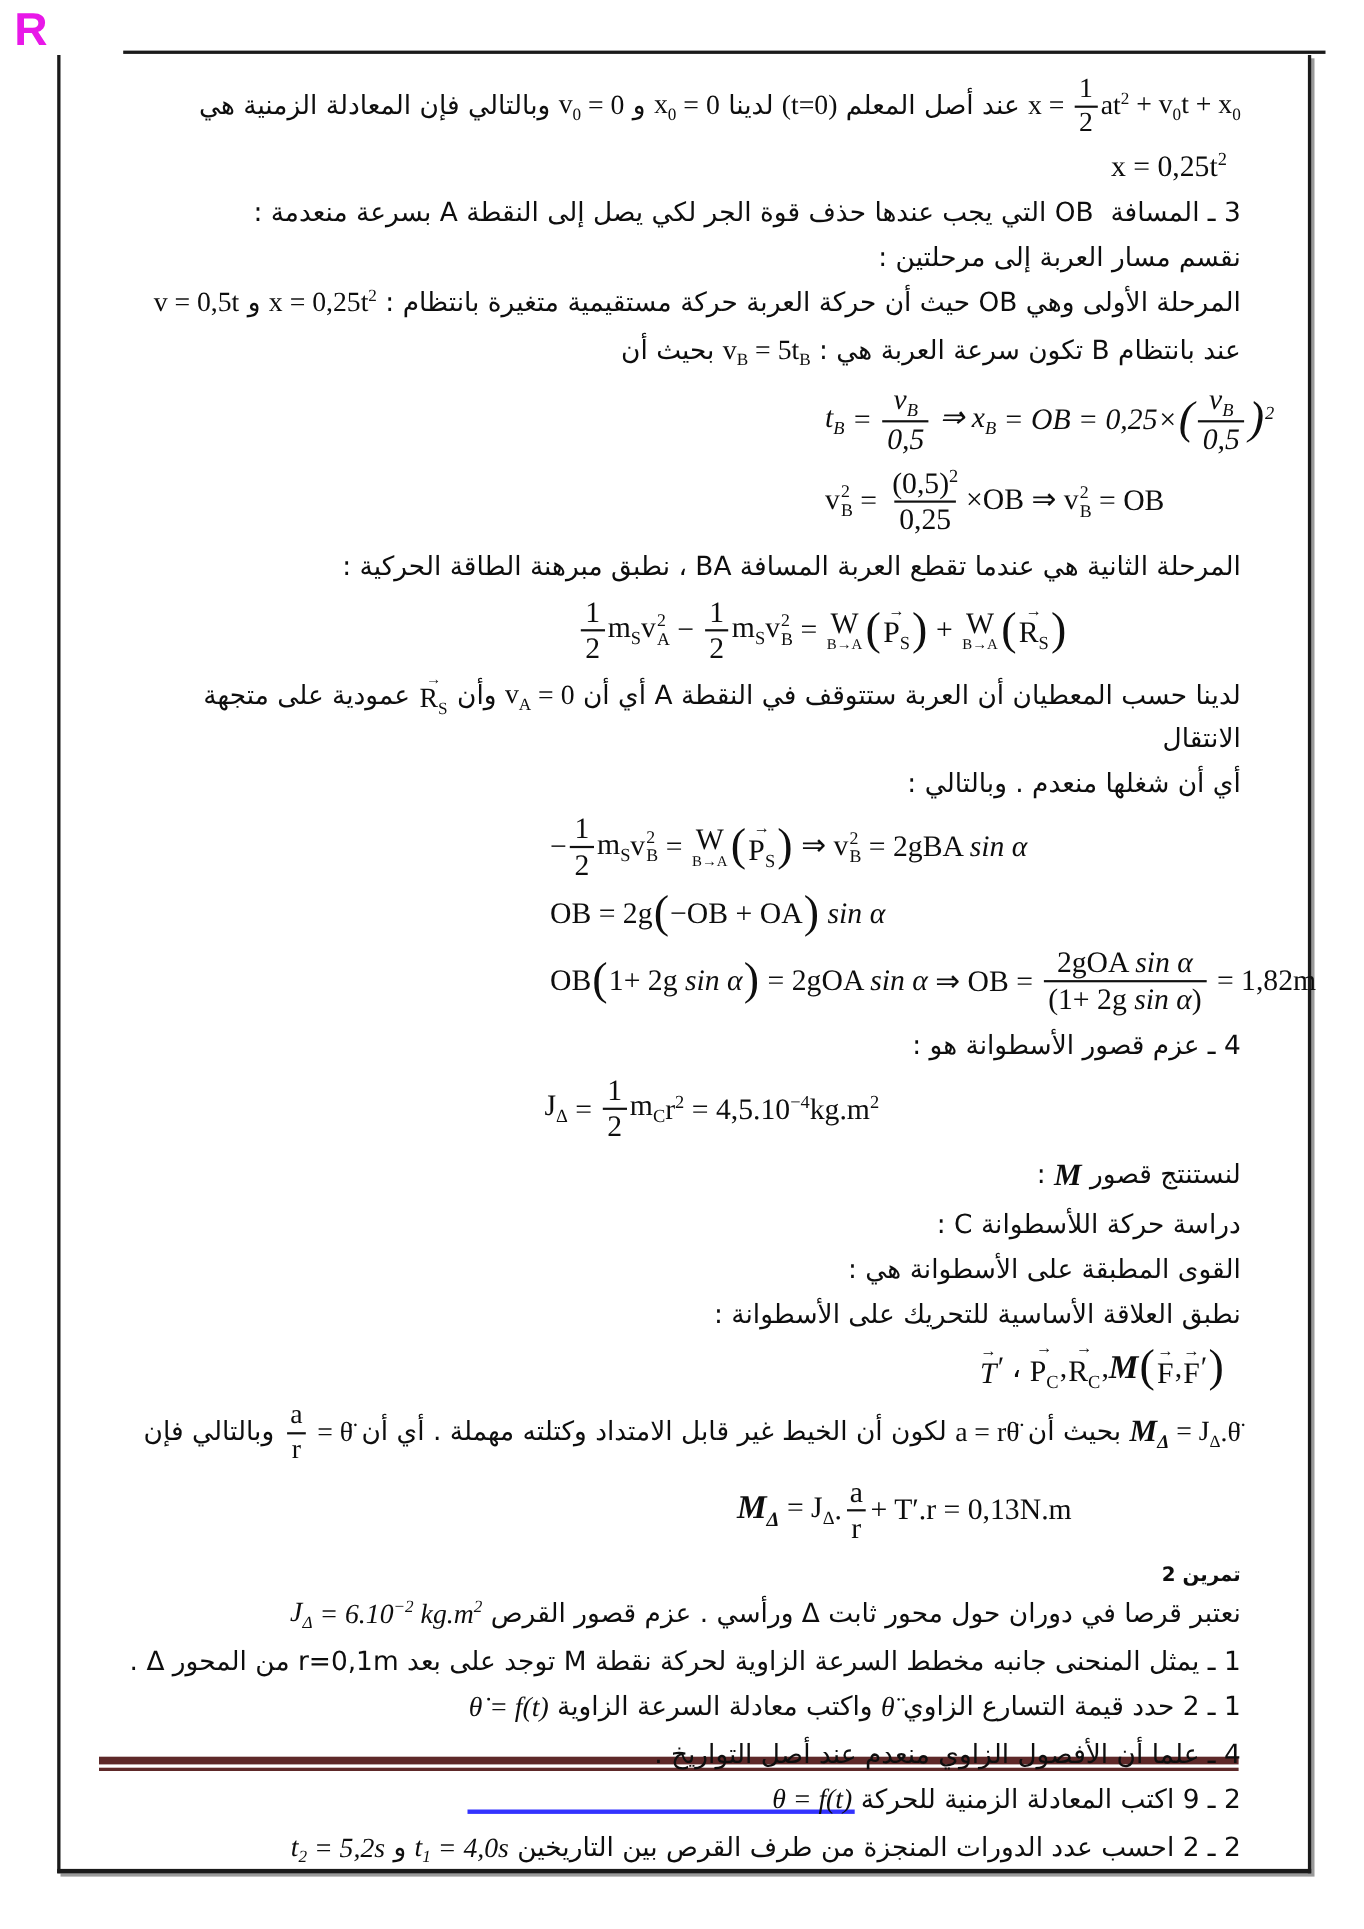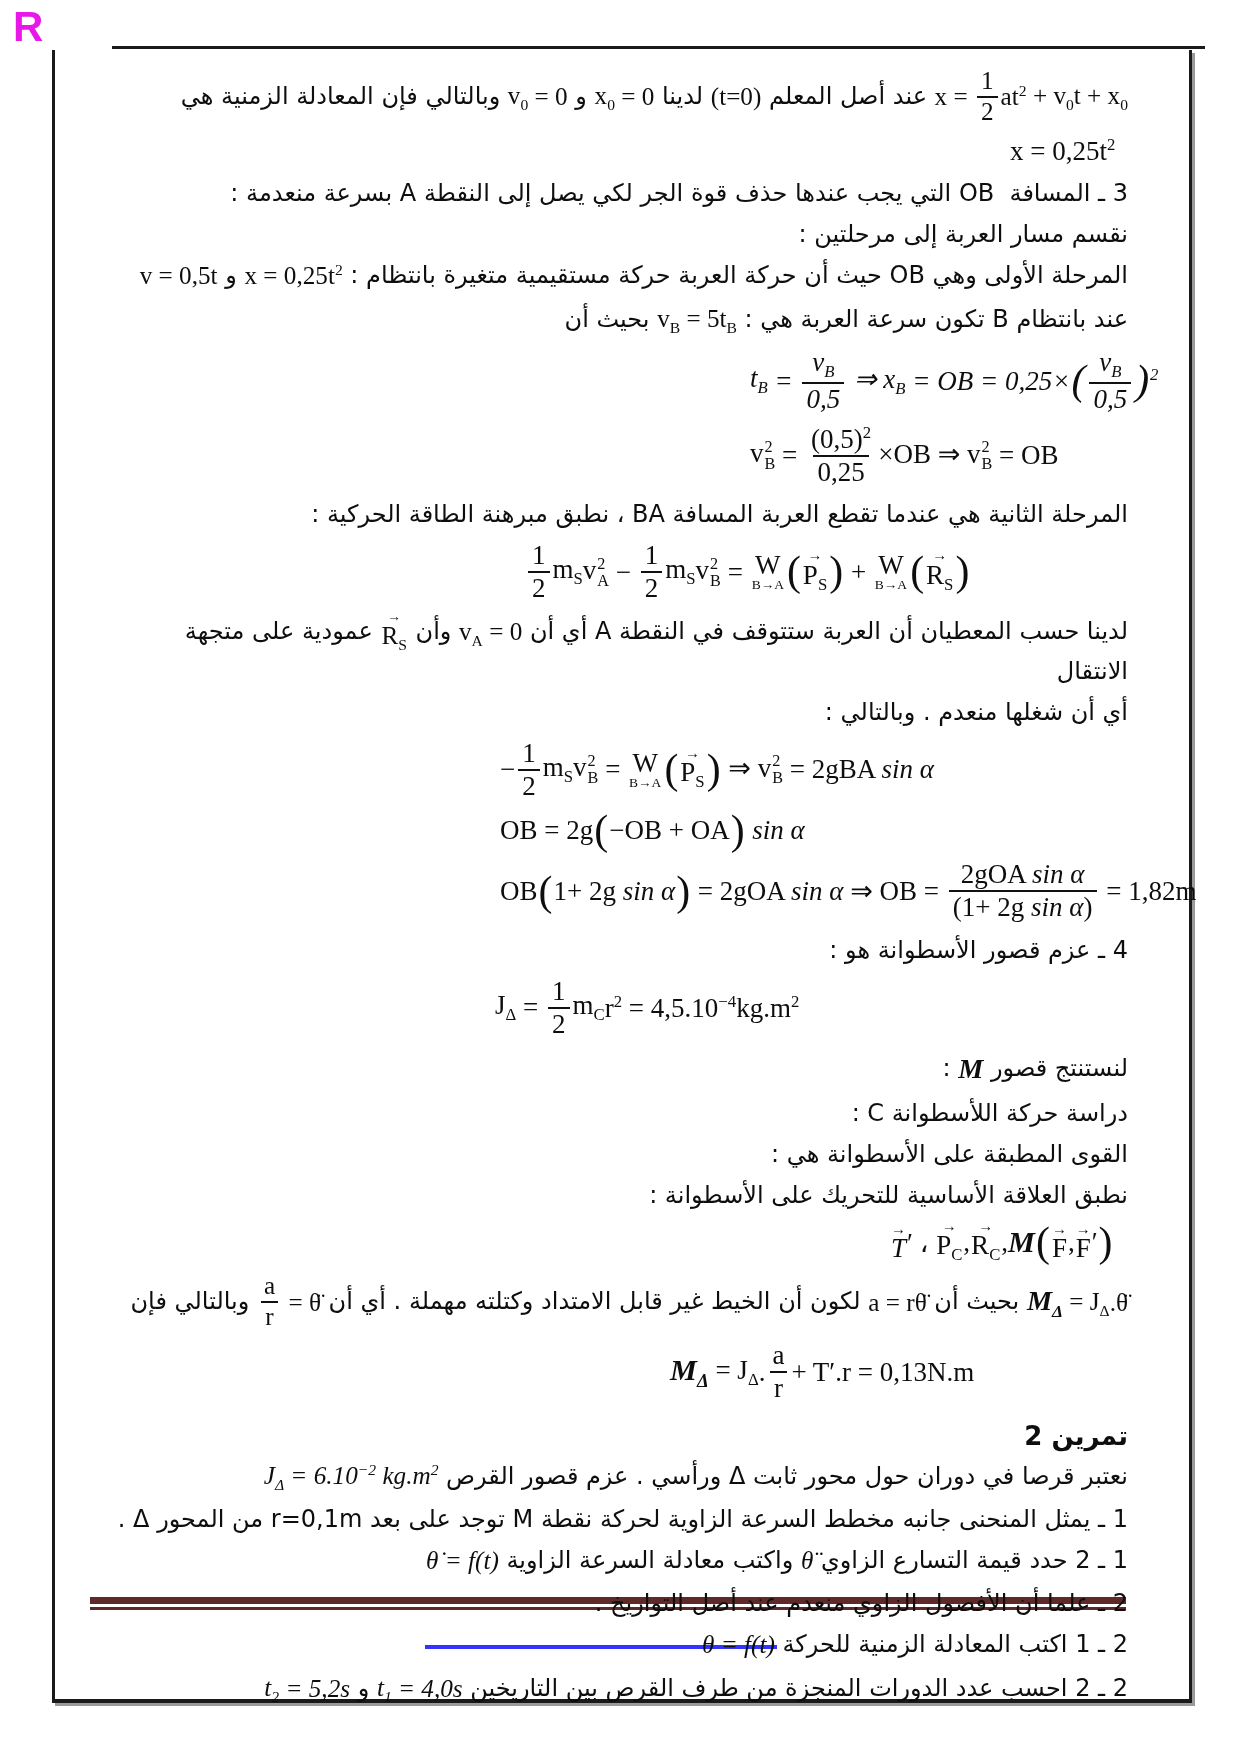--- a/index.html
+++ b/index.html
@@ -13,21 +13,21 @@
   .page-frame{position:absolute;left:52px;top:50px;width:1134px;height:1649px;
         border-left:3px solid #1a1a1a;border-right:3px solid #1a1a1a;border-bottom:4px solid #1a1a1a;
         box-shadow:3px 3px 0 #9a9a9a;}
   .rule-maroon{position:absolute;left:90px;top:1597px;width:1036px;height:3px;
         border-top:7px solid #5e2929;border-bottom:3px solid #5e2929;background:transparent;}
   .rule-blue{position:absolute;left:425px;top:1645px;width:352px;height:4px;background:#3333ff;}
 
   
   .doc{position:absolute;left:110px;top:62px;width:1018px;direction:rtl;text-align:right;}
   .para{font-size:24px;line-height:1.5;margin:5px 0;}
-  .heading{font-size:26px;font-weight:bold;margin:16px 0 6px 0;}
+  .heading{font-size:18px;font-weight:bold;margin:16px 0 6px 0;}
   .artxt{white-space:pre-wrap;}
 
   
   .eq{direction:ltr;unicode-bidi:isolate;display:inline-flex;align-items:center;
       font-family:"Liberation Serif",serif;font-size:1.05em;vertical-align:middle;white-space:pre;}
   .eq.d{font-size:27px;}
   .deq{direction:ltr;text-align:left;margin:8px 0;}
   .i{font-style:italic;}
   sub{font-size:.62em;}  sup{font-size:.62em;}
   .fr{display:inline-flex;flex-direction:column;align-items:center;line-height:1.15;
@@ -80,16 +80,16 @@
     <div class="para"><span class="artxt">دراسة حركة اللأسطوانة C :</span></div>
     <div class="para"><span class="artxt">القوى المطبقة على الأسطوانة هي :</span></div>
     <div class="para"><span class="artxt">نطبق العلاقة الأساسية للتحريك على الأسطوانة :</span></div>
     <div class="deq p10"><span class="eq d" dir="ltr"><span class="vc"><span class="va">→</span><span class="i">T</span></span><span>′ ، </span><span class="vc"><span class="va">→</span><span>P<sub>C</sub></span></span><span>,</span><span class="vc"><span class="va">→</span><span>R<sub>C</sub></span></span><span>,</span><span class="scrM">M</span><span class="bg">(</span><span class="vc"><span class="va">→</span><span>F</span></span><span>,</span><span class="vc"><span class="va">→</span><span>F</span></span><span>′</span><span class="bg">)</span></span></div>
     <div class="para"><span class="eq" dir="ltr"><span class="scrM">M<sub>Δ</sub></span><span> = J<sub>Δ</sub></span><span>.θ̈</span></span><span class="artxt"> بحيث أن </span><span class="eq" dir="ltr"><span>a = rθ̈</span></span><span class="artxt"> لكون أن الخيط غير قابل الامتداد وكتلته مهملة . أي أن </span><span class="eq" dir="ltr"><span class="fr"><span class="n"><span>a</span></span><span class="d2"><span>r</span></span></span><span> = θ̈</span></span><span class="artxt"> وبالتالي فإن</span></div>
     <div class="deq p11"><span class="eq d" dir="ltr"><span class="scrM">M<sub>Δ</sub></span><span> = J<sub>Δ</sub></span><span>.</span><span class="fr"><span class="n"><span>a</span></span><span class="d2"><span>r</span></span></span><span>+ T′.r = 0,13N.m</span></span></div>
     <div class="heading"><span class="artxt">تمرين 2</span></div>
     <div class="para"><span class="artxt">نعتبر قرصا في دوران حول محور ثابت Δ ورأسي . عزم قصور القرص </span><span class="eq" dir="ltr"><span class="i">J<sub>Δ</sub></span><span class="i"> = 6.10<sup>−2</sup></span><span class="i"> kg.m<sup>2</sup></span></span></div>
     <div class="para"><span class="artxt">1 ـ يمثل المنحنى جانبه مخطط السرعة الزاوية لحركة نقطة M توجد على بعد r=0,1m من المحور Δ .</span></div>
     <div class="para"><span class="artxt">1 ـ 2 حدد قيمة التسارع الزاوي </span><span class="eq" dir="ltr"><span class="i">θ̈</span></span><span class="artxt"> واكتب معادلة السرعة الزاوية </span><span class="eq" dir="ltr"><span class="i">θ̇ = f(t)</span></span></div>
-    <div class="para"><span class="artxt">2 ـ علما أن الأفصول الزاوي منعدم عند أصل التواريخ .</span></div>
-    <div class="para"><span class="artxt">2 ـ 1 اكتب المعادلة الزمنية للحركة </span><span class="eq" dir="ltr"><span class="i">θ = f(t)</span></span></div>
+    <div class="para"><span class="artxt">4 ـ علما أن الأفصول الزاوي منعدم عند أصل التواريخ .</span></div>
+    <div class="para"><span class="artxt">2 ـ 9 اكتب المعادلة الزمنية للحركة </span><span class="eq" dir="ltr"><span class="i">θ = f(t)</span></span></div>
     <div class="para"><span class="artxt">2 ـ 2 احسب عدد الدورات المنجزة من طرف القرص بين التاريخين </span><span class="eq" dir="ltr"><span class="i">t<sub>1</sub></span><span class="i"> = 4,0s</span></span><span class="artxt"> و </span><span class="eq" dir="ltr"><span class="i">t<sub>2</sub></span><span class="i"> = 5,2s</span></span></div>
   </div>
 
 </body></html>

